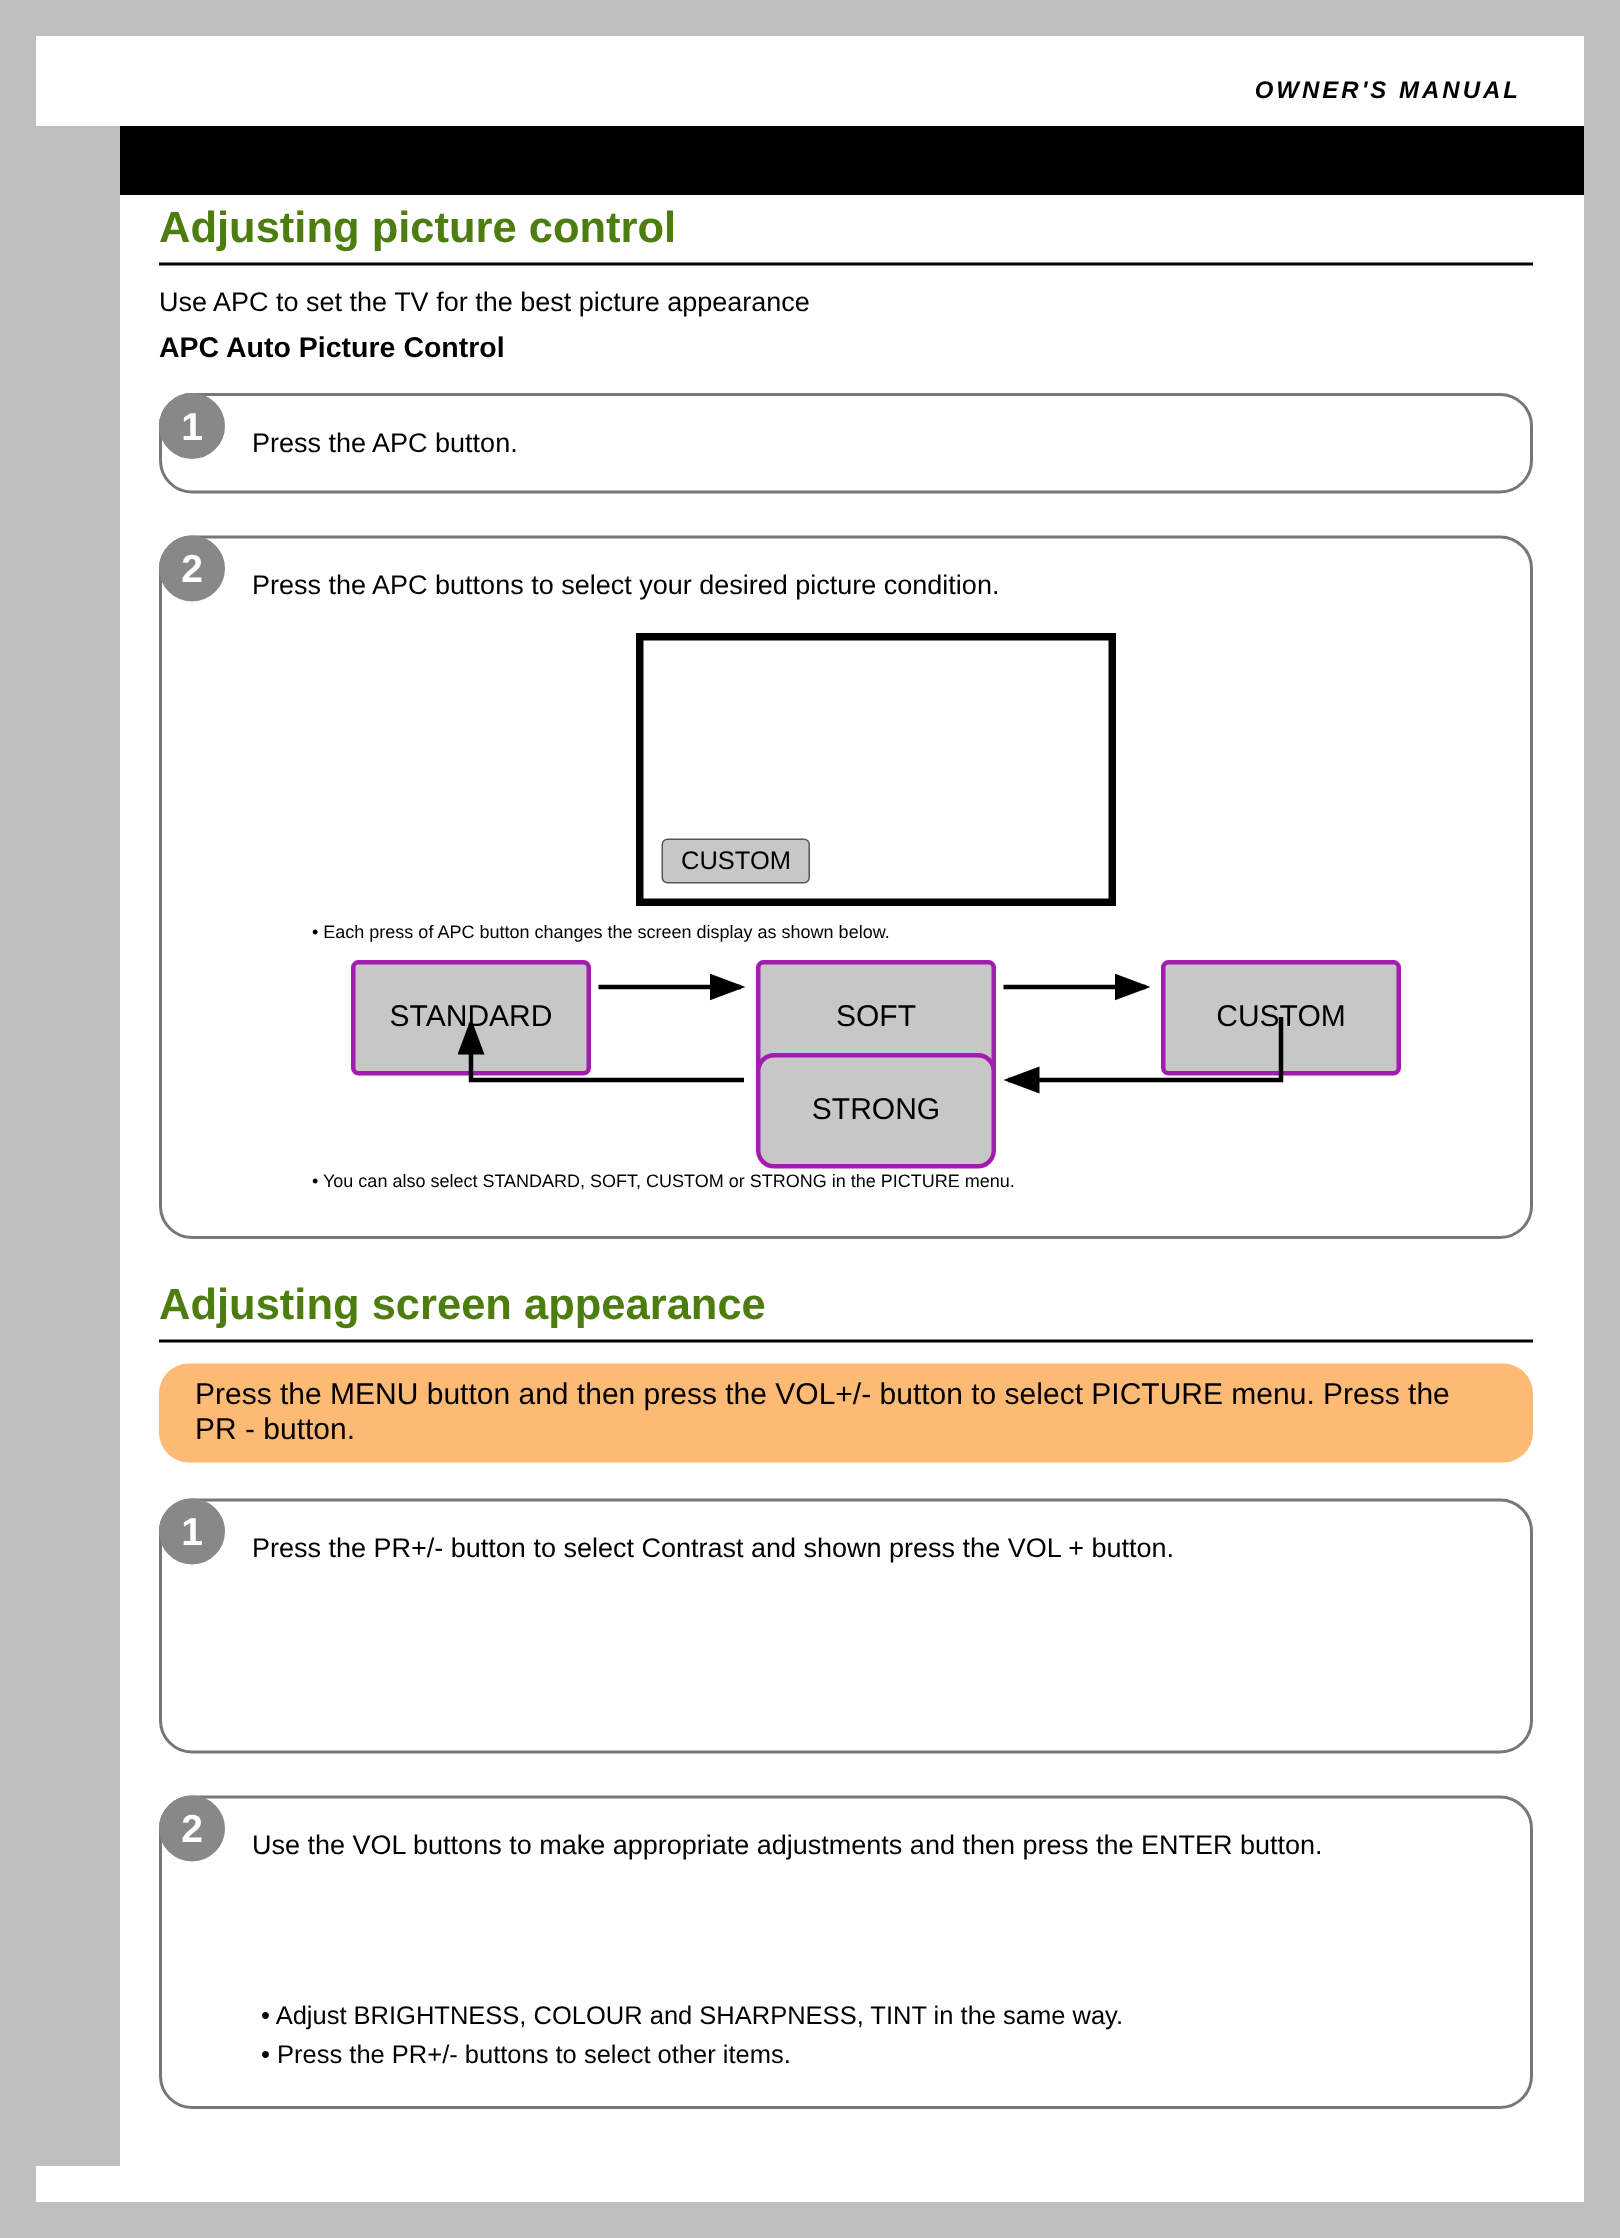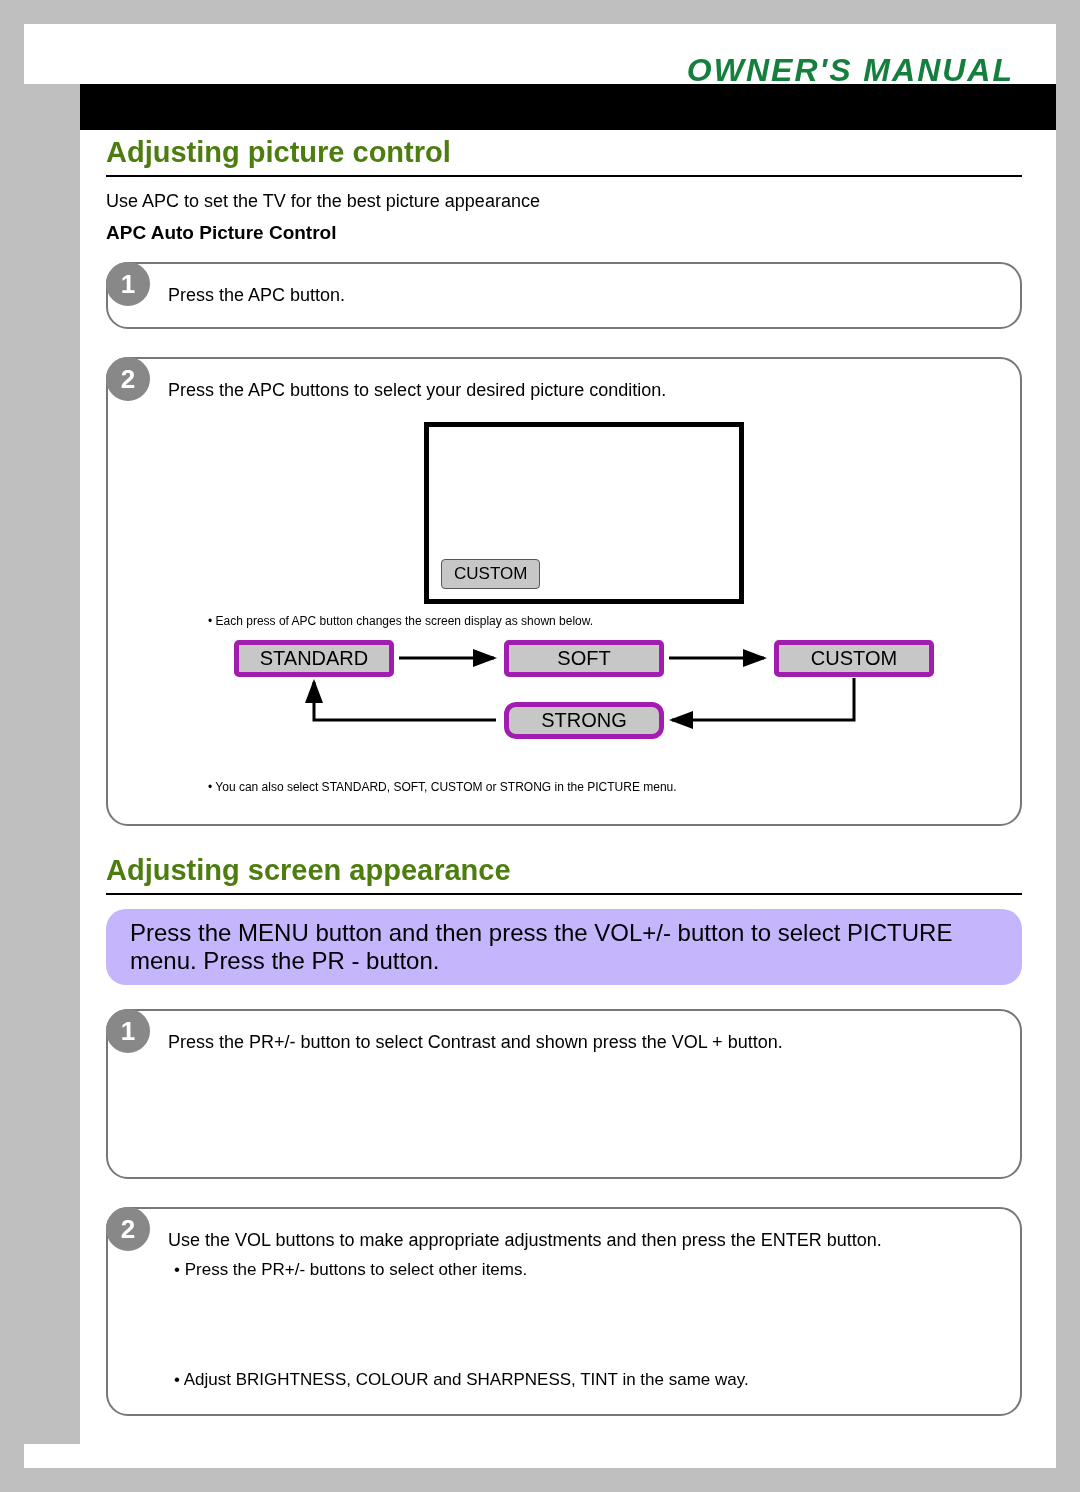--- a/index.html
+++ b/index.html
@@ -21,22 +21,22 @@
     left: 0; top: 60px;
     width: 100%; height: 46px;
     background: #000000;
   }
   .header-label {
     position: absolute;
     right: 42px; top: 28px;
     font-style: italic;
     font-weight: bold;
     letter-spacing: 2px;
-    font-size: 32px;
-    color: #15803d;
+    font-size: 16px;
+    color: #000000;
   }
   .left-gutter {
     position: absolute;
     left: 0; top: 60px;
     width: 56px; height: 1360px;
     background: #bfbfbf;
   }
   .content {
     position: absolute;
     left: 82px; top: 108px;
@@ -87,24 +87,24 @@
     font-size: 26px;
     display: flex;
     align-items: center;
     justify-content: center;
   }
   .step-text {
     font-size: 18px;
     line-height: 1.5;
   }
   .chip-bar {
-    background: #c4b5fd;
+    background: #fdba74;
     border-radius: 20px;
     padding: 10px 24px;
-    font-size: 24px;
+    font-size: 20px;
     margin-bottom: 24px;
   }
 
   .tv-frame {
     width: 320px; height: 182px;
     border: 5px solid #000;
     margin: 18px auto 10px auto;
     position: relative;
     background: #fff;
   }
@@ -128,23 +128,23 @@
 
   .flow {
     position: relative;
     width: 700px;
     height: 130px;
     margin: 6px auto 10px auto;
   }
   .mode-box {
     position: absolute;
     background: #c7c7c7;
-    border: 5px solid #a21caf;
+    border: 3px solid #a21caf;
     border-radius: 5px;
-    padding: 2px 0;
+    padding: 24px 0;
     width: 160px;
     text-align: center;
     font-size: 20px;
   }
   .mb-standard { left: 0; top: 0; }
   .mb-soft { left: 270px; top: 0; }
   .mb-custom { left: 540px; top: 0; }
   .mb-strong { left: 270px; top: 62px; border-radius: 12px; }
 
   .arrow-svg {
@@ -215,18 +215,18 @@
     <div class="chip-bar">Press the MENU button and then press the VOL+/- button to select PICTURE menu. Press the PR - button.</div>
 
     <div class="step-box tall" style="min-height:170px;">
       <div class="num-circle">1</div>
       <div class="step-text">Press the PR+/- button to select Contrast and shown press the VOL + button.</div>
     </div>
 
     <div class="step-box xtall" style="min-height:200px; padding-bottom:24px;">
       <div class="num-circle">2</div>
       <div class="step-text">Use the VOL buttons to make appropriate adjustments and then press the ENTER button.</div>
+      <div class="bullet2" style="margin-top:90px;">Adjust BRIGHTNESS, COLOUR and SHARPNESS, TINT in the same way.</div>
       <div class="bullet2" style="margin-top:6px;">Press the PR+/- buttons to select other items.</div>
-      <div class="bullet2" style="margin-top:90px;">Adjust BRIGHTNESS, COLOUR and SHARPNESS, TINT in the same way.</div>
     </div>
 
   </div>
 </div>
 
 </body></html>

